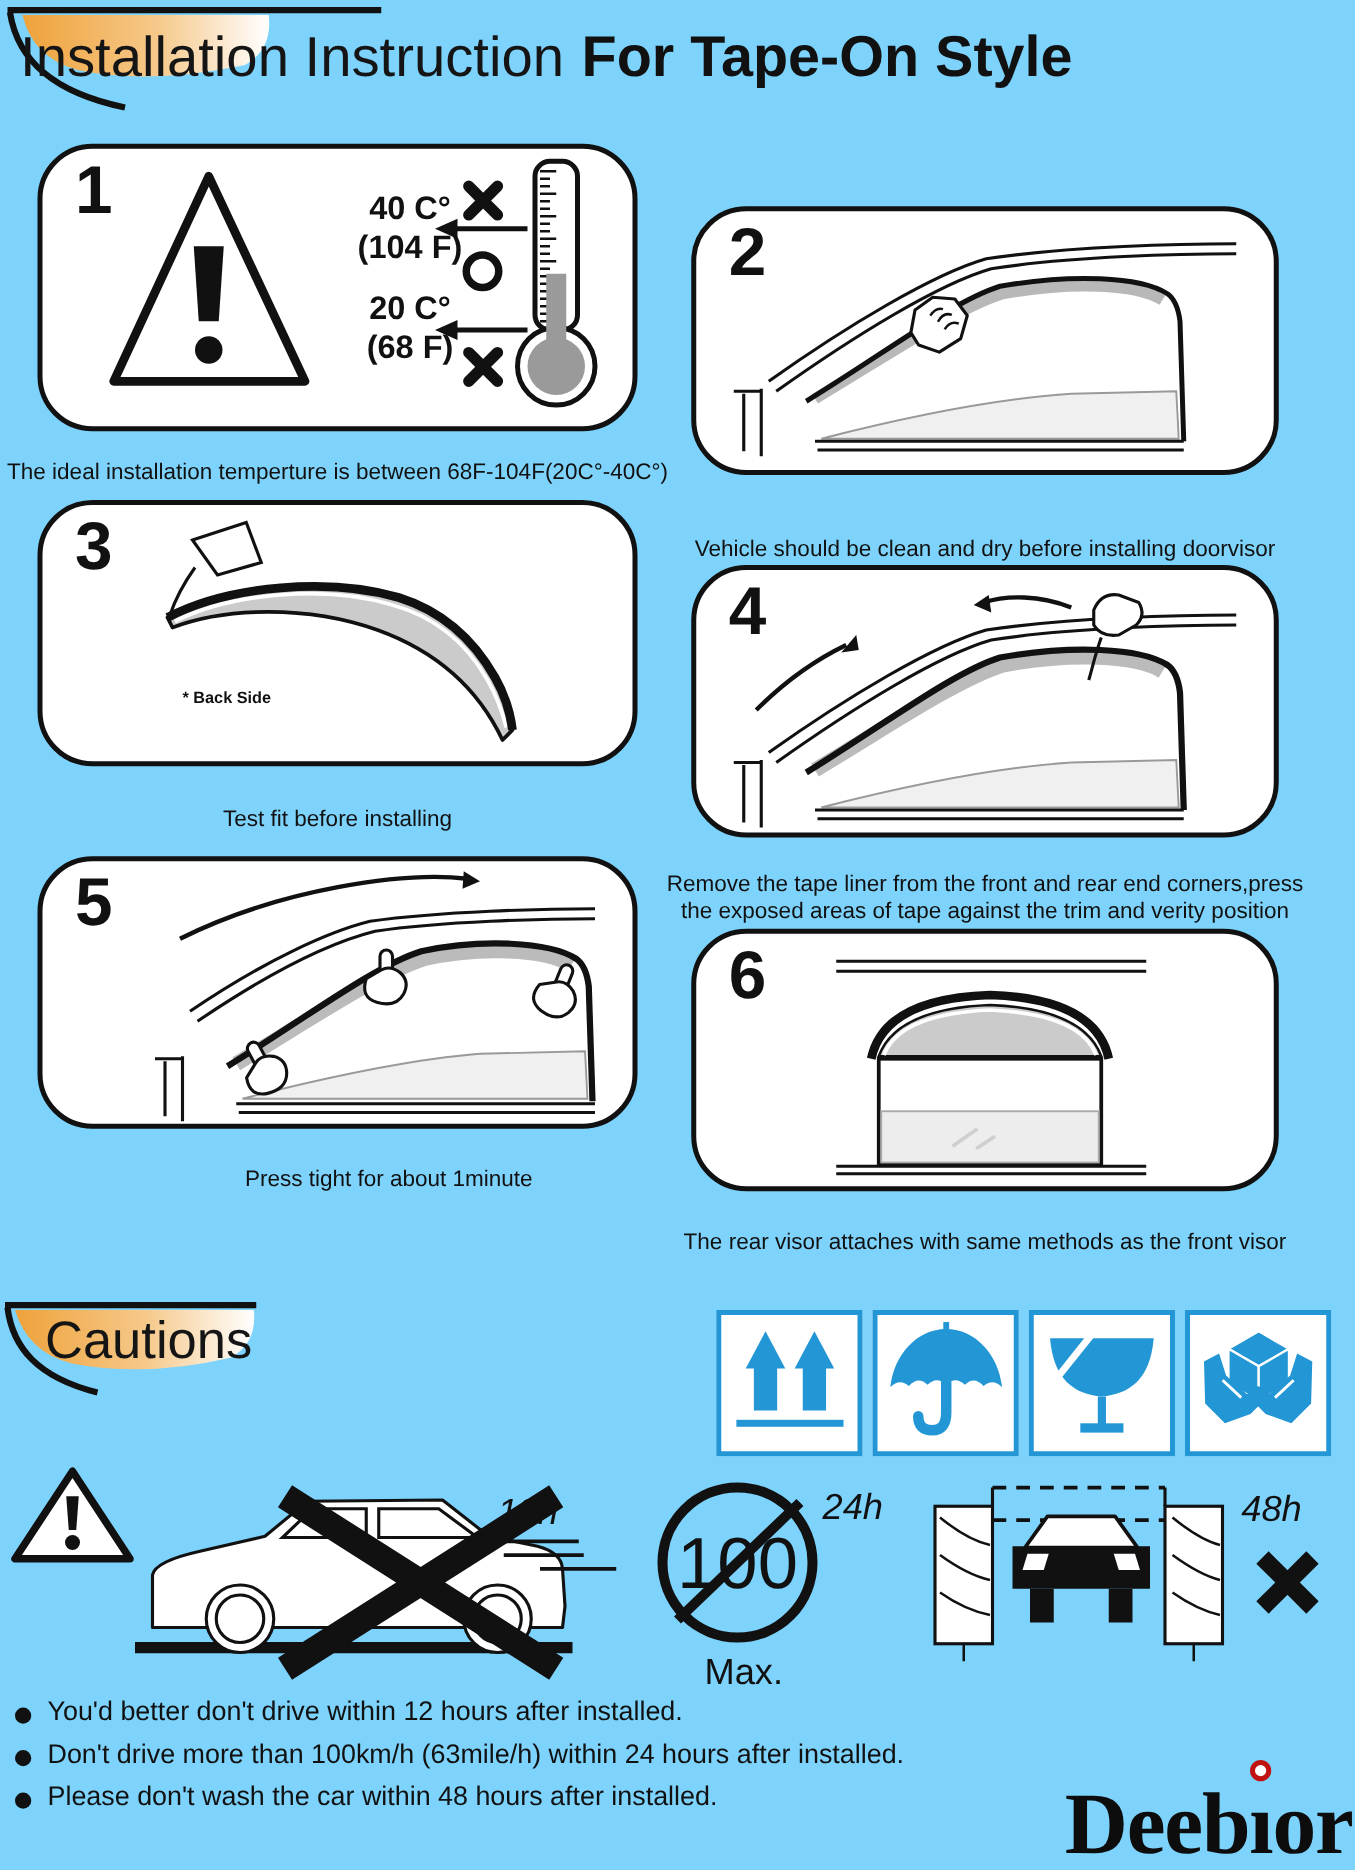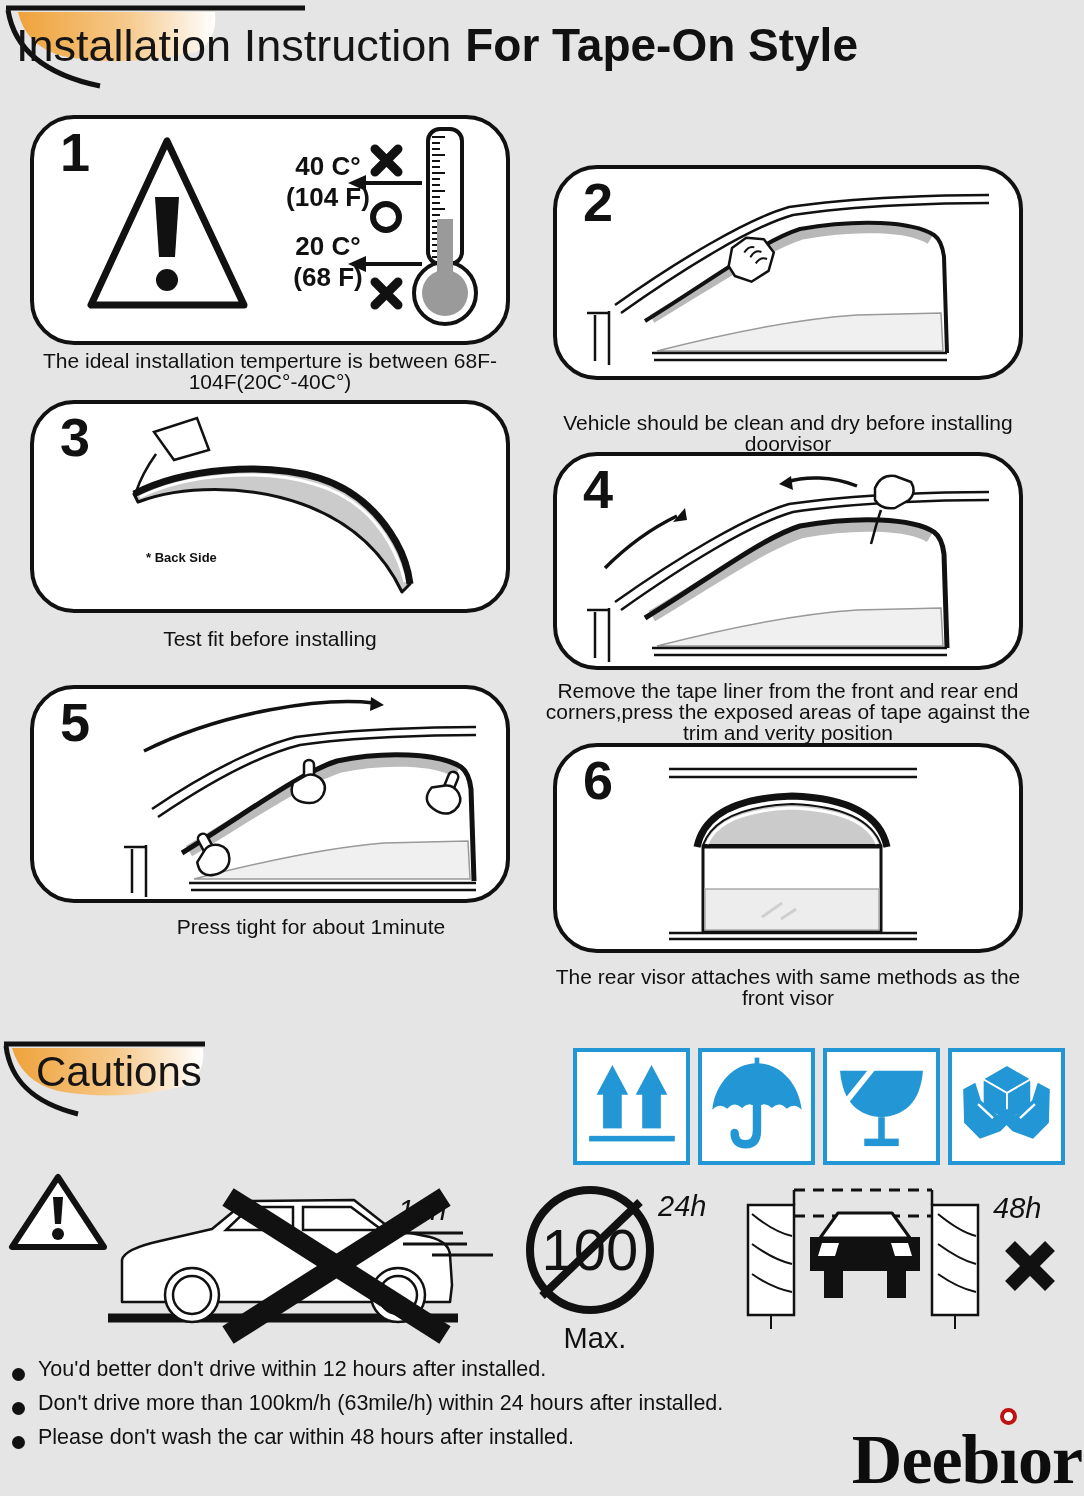--- a/index.html
+++ b/index.html
@@ -1,38 +1,38 @@
 <!DOCTYPE html>
 <html><head>
 <meta charset="utf-8">
 <style>
   html,body{margin:0;padding:0;background:#fff;}
-  .page{position:relative;width:1084px;height:1496px;background:#e5e5e5;overflow:hidden;
+  .page{position:relative;width:1084px;height:1496px;background:#7dd3fc;overflow:hidden;
         font-family:"Liberation Sans",sans-serif;color:#111;}
   .abs{position:absolute;}
   
   .title-row{position:absolute;left:16px;top:18px;white-space:nowrap;}
   .title-main{font-size:45px;font-weight:400;letter-spacing:0px;color:#151515;}
   .title-bold{font-size:46px;font-weight:700;margin-left:14px;color:#111;}
   
   .stepbox{position:absolute;border:4px solid #111;border-radius:44px;background:#fff;box-sizing:border-box;}
   .stepnum{position:absolute;left:26px;top:2px;font-size:54px;font-weight:700;color:#111;}
-  .cap{position:absolute;font-size:21px;line-height:21px;text-align:center;color:#111;}
+  .cap{position:absolute;font-size:18px;line-height:21px;text-align:center;color:#111;margin-top:17px;}
   svg text{font-family:"Liberation Sans",sans-serif;fill:#111;}
   .t1{font-size:26px;font-weight:700;text-anchor:middle;}
   .backside{font-size:13px;font-weight:700;}
   
   .cautions-title{position:absolute;left:36px;top:1048px;font-size:42px;font-weight:400;color:#151515;}
   .icon-sq{position:absolute;width:117px;height:117px;box-sizing:border-box;border:4px solid #2396d5;background:#fff;}
   .hourlabel{position:absolute;font-size:29px;color:#111;font-style:italic;}
   .maxlabel{position:absolute;left:545px;top:1322px;width:100px;text-align:center;font-size:29px;color:#111;}
   .num100{font-size:58px;font-weight:400;text-anchor:middle;}
   
   .bullets{position:absolute;left:10px;top:1358px;width:840px;}
-  .bullet-row{display:flex;align-items:flex-end;margin-bottom:11px;}
+  .bullet-row{display:flex;align-items:center;margin-bottom:11px;}
   .bullet-dot{flex:0 0 13px;width:13px;height:13px;border-radius:50%;background:#111;margin:6px 13px 0 2px;}
   .bullet-text{font-size:21.5px;line-height:23px;color:#111;}
   
   .brand{position:absolute;right:2px;top:1420px;font-family:"Liberation Serif",serif;
          font-weight:700;font-size:70px;letter-spacing:-1px;color:#0d0d0d;white-space:nowrap;}
   .brand-i{position:relative;}
   .brand-i::after{content:'';position:absolute;left:1px;top:-13px;width:9px;height:9px;
                   border:4.5px solid #c11212;border-radius:50%;background:#fff;}
 </style>
 </head>

